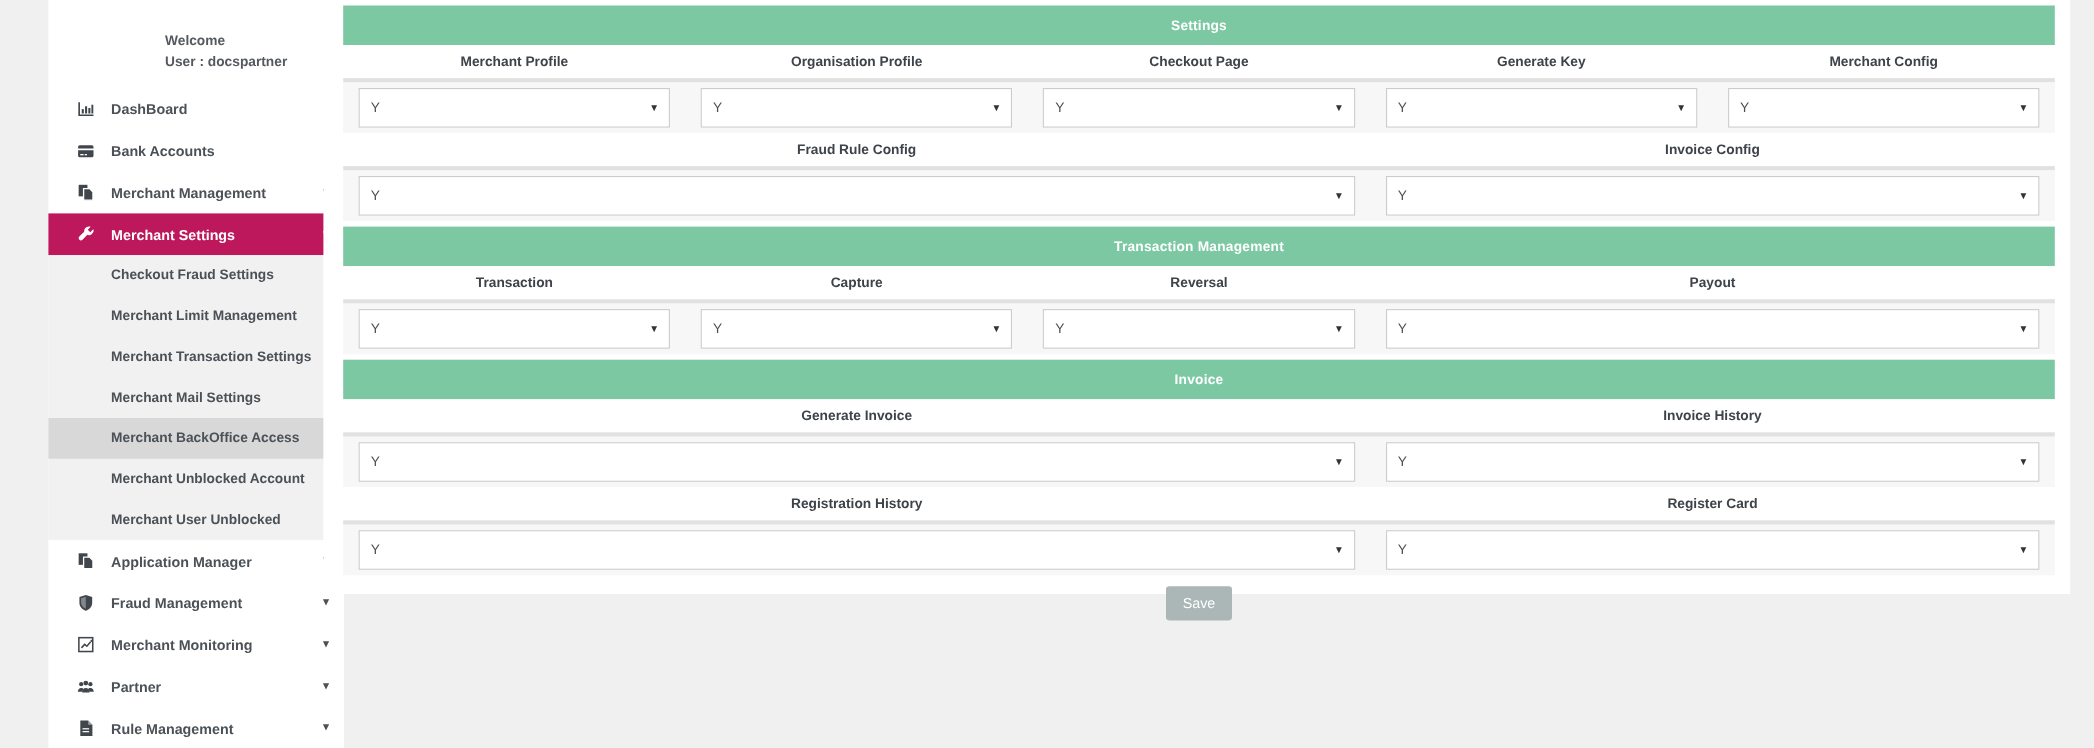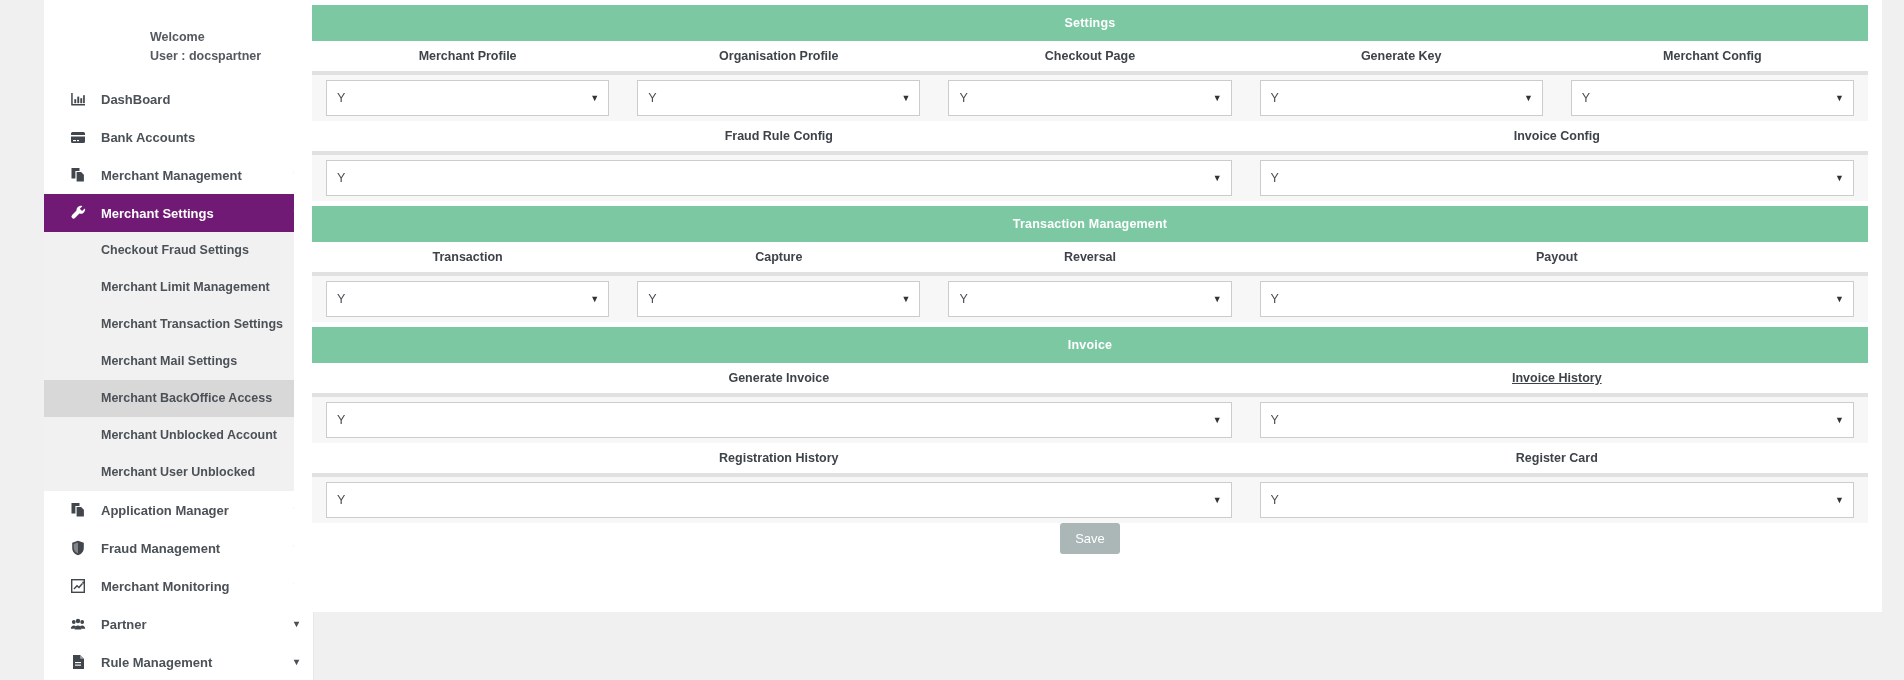--- a/index.html
+++ b/index.html
@@ -19,31 +19,31 @@
   }
   .side-item{
     height:38px;display:flex;align-items:center;
     padding:0 14px 0 25px;font-size:13px;font-weight:600;
     color:#4b5157;cursor:pointer;box-sizing:border-box;
   }
   .side-item .icn{width:18px;height:18px;flex:0 0 18px;color:#41464c;display:flex;align-items:center;justify-content:center;}
   .side-item .icn svg{width:16px;height:16px;display:block;}
   .side-item .lbl{margin-left:14px;white-space:nowrap;}
   .side-item .crt{margin-left:auto;font-size:10px;color:#4b5157;line-height:1;}
-  .side-item.active{background:#701a75;color:#ffffff;}
+  .side-item.active{background:#be185d;color:#ffffff;}
   .side-item.active .icn,.side-item.active .crt{color:#ffffff;}
   .submenu{background:#f1f1f1;}
   .submenu-item{
     height:37px;line-height:37px;padding-left:57px;
     font-size:12.5px;font-weight:600;color:#4b5157;cursor:pointer;white-space:nowrap;
   }
   .submenu-item.selected{background:#d8d8d8;}
   
   .panel{
-    position:absolute;left:294px;top:0;width:1588px;height:612px;
+    position:absolute;left:294px;top:0;width:1588px;height:540px;
     background:#ffffff;box-sizing:border-box;padding:0 14px 0 18px;
   }
   .section-title{
     height:36px;line-height:36px;margin-top:5px;
     background:#7cc8a3;color:#ffffff;font-weight:bold;font-size:12.5px;
     text-align:center;letter-spacing:.2px;
   }
   .label-row{
     display:grid;grid-template-columns:repeat(5,1fr);
     height:30px;align-items:center;background:#ffffff;
@@ -59,21 +59,21 @@
   .select-wrap select{
     width:100%;height:100%;border:none;background:transparent;
     appearance:none;-webkit-appearance:none;-moz-appearance:none;
     padding:0 26px 0 10px;font-size:12.5px;color:#4a4f55;
     font-family:inherit;outline:none;cursor:pointer;
   }
   .select-wrap .sel-caret{
     position:absolute;right:9px;top:50%;transform:translateY(-50%);
     font-size:9px;color:#333;pointer-events:none;
   }
-  .save-row{text-align:center;}
+  .save-row{text-align:center;margin-top:10px;}
   .save-btn{
     background:#abb6b6;color:#ffffff;border:none;border-radius:3px;
     padding:8px 15px;font-size:13px;font-family:inherit;cursor:pointer;
   }
 </style>
 </head>
 <body>
 
 <div class="sidebar">
   <div class="welcome">
@@ -250,21 +250,21 @@
       <div class="select-cell" style="grid-column: span 1;">
         <div class="select-wrap"><select><option>Y</option></select><span class="sel-caret">▼</span></div>
       </div>
       <div class="select-cell" style="grid-column: span 2;">
         <div class="select-wrap"><select><option>Y</option></select><span class="sel-caret">▼</span></div>
       </div>
     </div>
     <div class="section-title">Invoice</div>
     <div class="label-row">
       <div class="label-cell" style="grid-column: span 3;">Generate Invoice</div>
-      <div class="label-cell" style="grid-column: span 2; text-decoration: underline;">Invoice History</div>
+      <div class="label-cell" style="grid-column: span 2;">Invoice History</div>
     </div>
     <div class="band"></div>
     <div class="select-row">
       <div class="select-cell" style="grid-column: span 3;">
         <div class="select-wrap"><select><option>Y</option></select><span class="sel-caret">▼</span></div>
       </div>
       <div class="select-cell" style="grid-column: span 2;">
         <div class="select-wrap"><select><option>Y</option></select><span class="sel-caret">▼</span></div>
       </div>
     </div>

